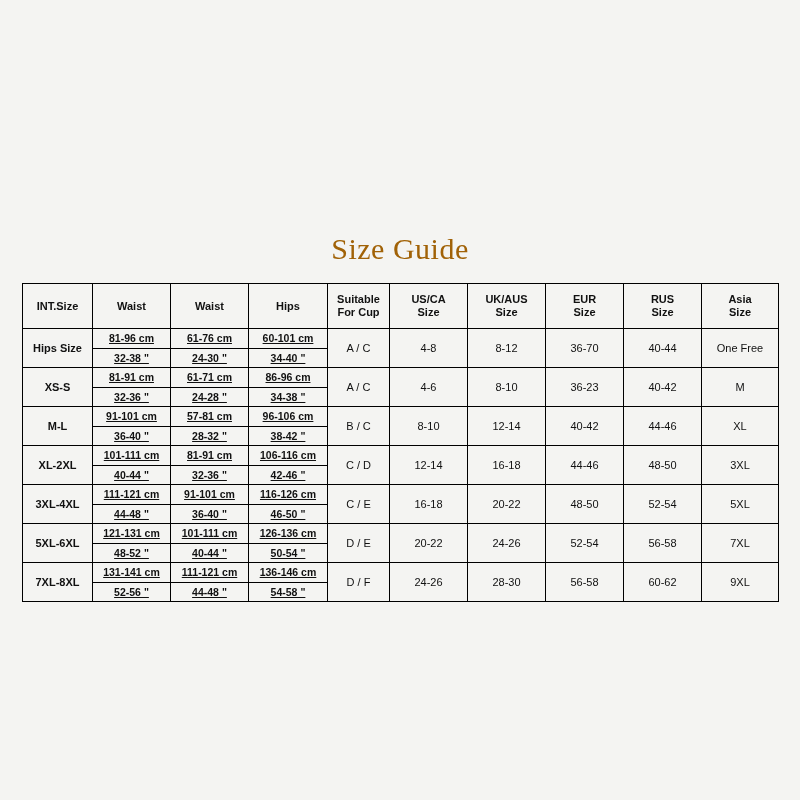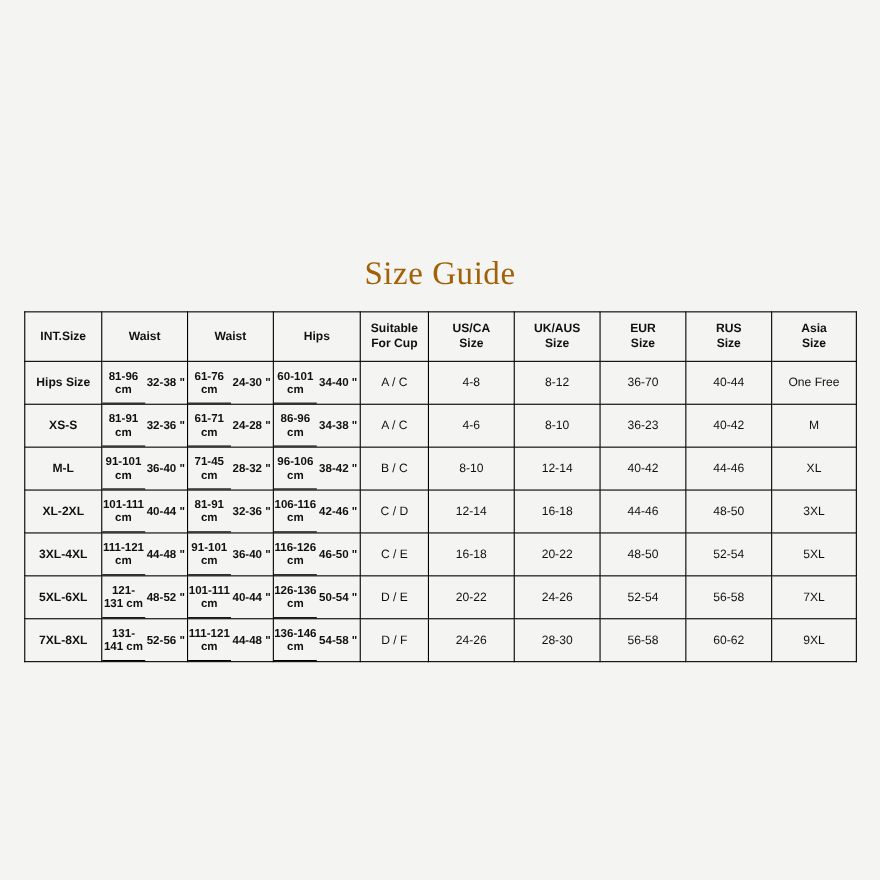--- a/index.html
+++ b/index.html
@@ -63,22 +63,23 @@
   }
   td.label {
     font-weight: bold;
     font-size: 11.5px;
   }
   td.measure {
     padding: 0;
   }
   .measure-inner {
     display: flex;
-    flex-direction: row;
+    flex-direction: column;
     height: 38px;
+    text-decoration: underline;
   }
   .measure-inner .cm {
     flex: 1 1 50%;
     display: flex;
     align-items: center;
     justify-content: center;
     border-bottom: 1px solid #000;
     font-size: 10.5px;
     font-weight: bold;
   }
@@ -227,21 +228,21 @@
         <tr>
           <td class="label">M-L</td>
           <td class="measure">
             <div class="measure-inner">
               <div class="cm">91-101 cm</div>
               <div class="inch">36-40 "</div>
             </div>
           </td>
           <td class="measure">
             <div class="measure-inner">
-              <div class="cm">71-45 cm</div>
+              <div class="cm">57-81 cm</div>
               <div class="inch">28-32 "</div>
             </div>
           </td>
           <td class="measure">
             <div class="measure-inner">
               <div class="cm">96-106 cm</div>
               <div class="inch">38-42 "</div>
             </div>
           </td>
           <td class="plain">B / C</td>

